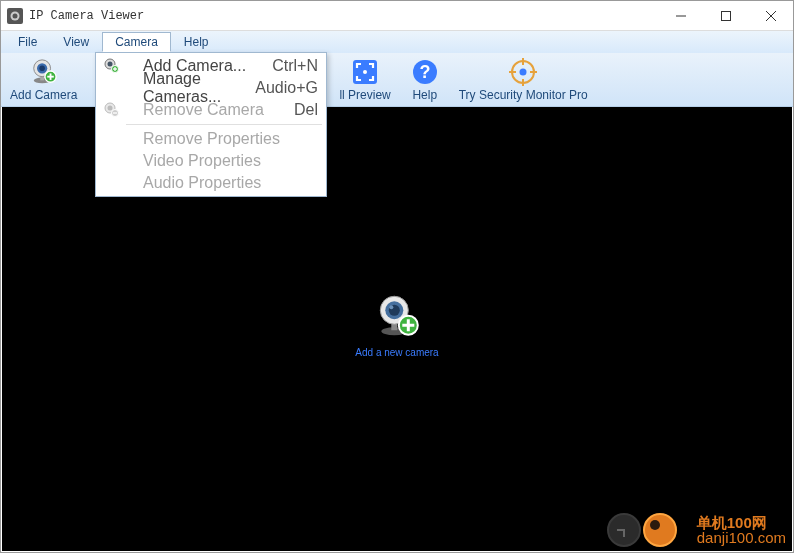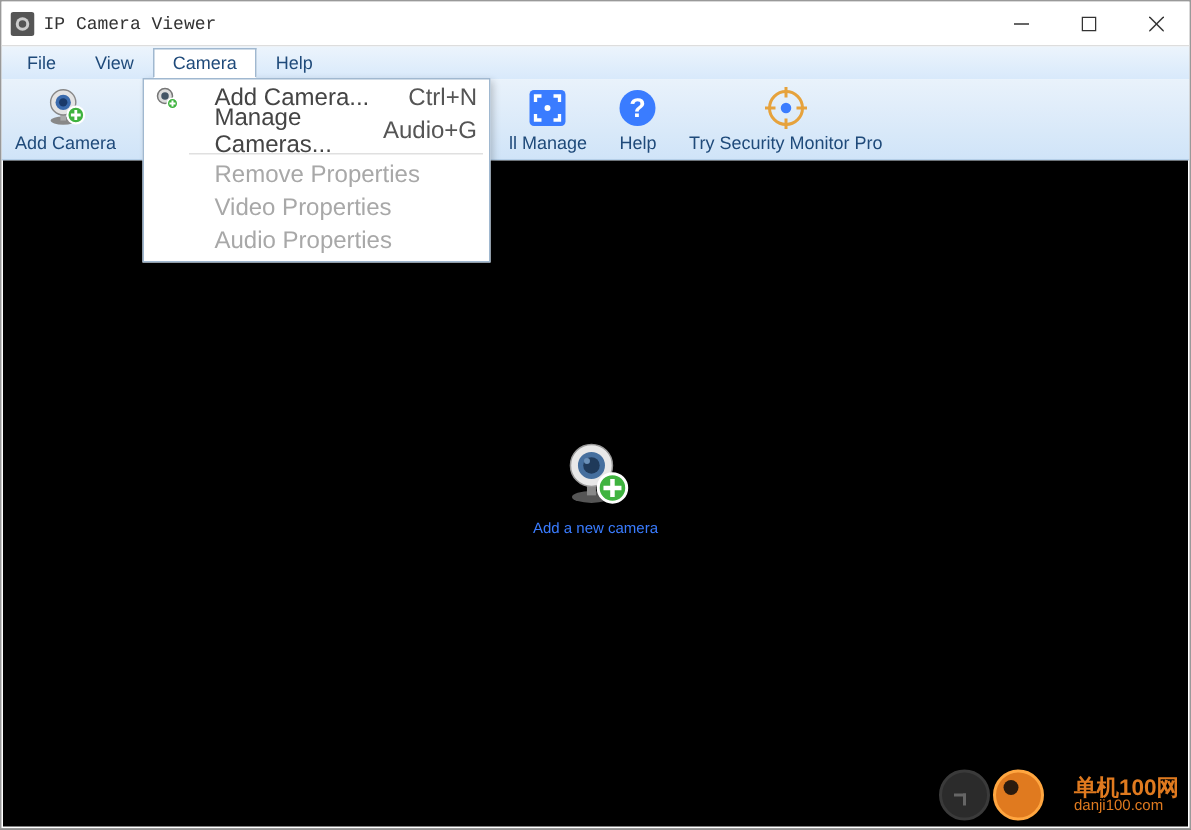--- a/index.html
+++ b/index.html
@@ -163,21 +163,21 @@
     .wm-circle.front {
       background: #e07a1f; border: 2px solid #ffa640;
       margin-left: -18px;
     }
     .wm-dot {
       position: absolute; width: 10px; height: 10px; border-radius: 50%;
       background: #2b1b0e; top: 5px; left: 5px;
     }
     .wm-text { display: flex; flex-direction: column; line-height: 1; }
     .wm-line1 { color: #e07a1f; font-size: 15px; font-weight: 600; }
-    .wm-line2 { color: #e07a1f; font-size: 10px; }
+    .wm-line2 { color: #e07a1f; font-size: 15px; }
   </style>
 </head>
 <body>
 
 <div class="titlebar">
   <span class="app-icon">
     <svg width="16" height="16" viewBox="0 0 16 16">
       <rect x="0" y="0" width="16" height="16" fill="#555" rx="2"></rect>
       <circle cx="8" cy="8" r="4.5" fill="#ccc"></circle>
       <circle cx="8" cy="8" r="2.5" fill="#555"></circle>
@@ -231,21 +231,21 @@
   <div style="width:244px"></div>
 
   <div class="tool-btn">
     <span class="ticon">
       <svg width="28" height="28" viewBox="0 0 28 28">
         <rect x="2" y="2" width="24" height="24" rx="3" fill="#3a7cff"></rect>
         <path d="M6 10 V6 H10 M18 6 H22 V10 M22 18 V22 H18 M10 22 H6 V18" stroke="#fff" stroke-width="2.2" fill="none"></path>
         <circle cx="14" cy="14" r="2" fill="#fff"></circle>
       </svg>
     </span>
-    <span>ll Manage</span>
+    <span>ll Preview</span>
   </div>
 
   <div class="tool-btn">
     <span class="ticon">
       <svg width="28" height="28" viewBox="0 0 28 28">
         <circle cx="14" cy="14" r="12" fill="#3a7cff"></circle>
         <text x="14" y="20" text-anchor="middle" font-size="18" font-weight="bold" fill="#fff" font-family="Arial">?</text>
       </svg>
     </span>
     <span>Help</span>
@@ -277,20 +277,32 @@
         <line x1="10" y1="11" x2="14" y2="11" stroke="#fff" stroke-width="1.3"></line>
       </svg>
     </span>
     <span class="dd-label">Add Camera...</span>
     <span class="dd-short">Ctrl+N</span>
   </div>
   <div class="dd-item">
     <span class="dd-icon"></span>
     <span class="dd-label">Manage Cameras...</span>
     <span class="dd-short">Audio+G</span>
+  </div>
+  <div class="dd-item disabled">
+    <span class="dd-icon">
+      <svg width="16" height="16" viewBox="0 0 16 16">
+        <circle cx="7" cy="6" r="5" fill="#e8e8e8" stroke="#bbb"></circle>
+        <circle cx="7" cy="6" r="2.5" fill="#bbb"></circle>
+        <circle cx="12" cy="11" r="3.5" fill="#ccc" stroke="#fff"></circle>
+        <line x1="10" y1="11" x2="14" y2="11" stroke="#fff" stroke-width="1.3"></line>
+      </svg>
+    </span>
+    <span class="dd-label">Remove Camera</span>
+    <span class="dd-short">Del</span>
   </div>
   <div class="dd-sep"></div>
   <div class="dd-item disabled">
     <span class="dd-icon"></span>
     <span class="dd-label">Remove Properties</span>
   </div>
   <div class="dd-item disabled">
     <span class="dd-icon"></span>
     <span class="dd-label">Video Properties</span>
   </div>

